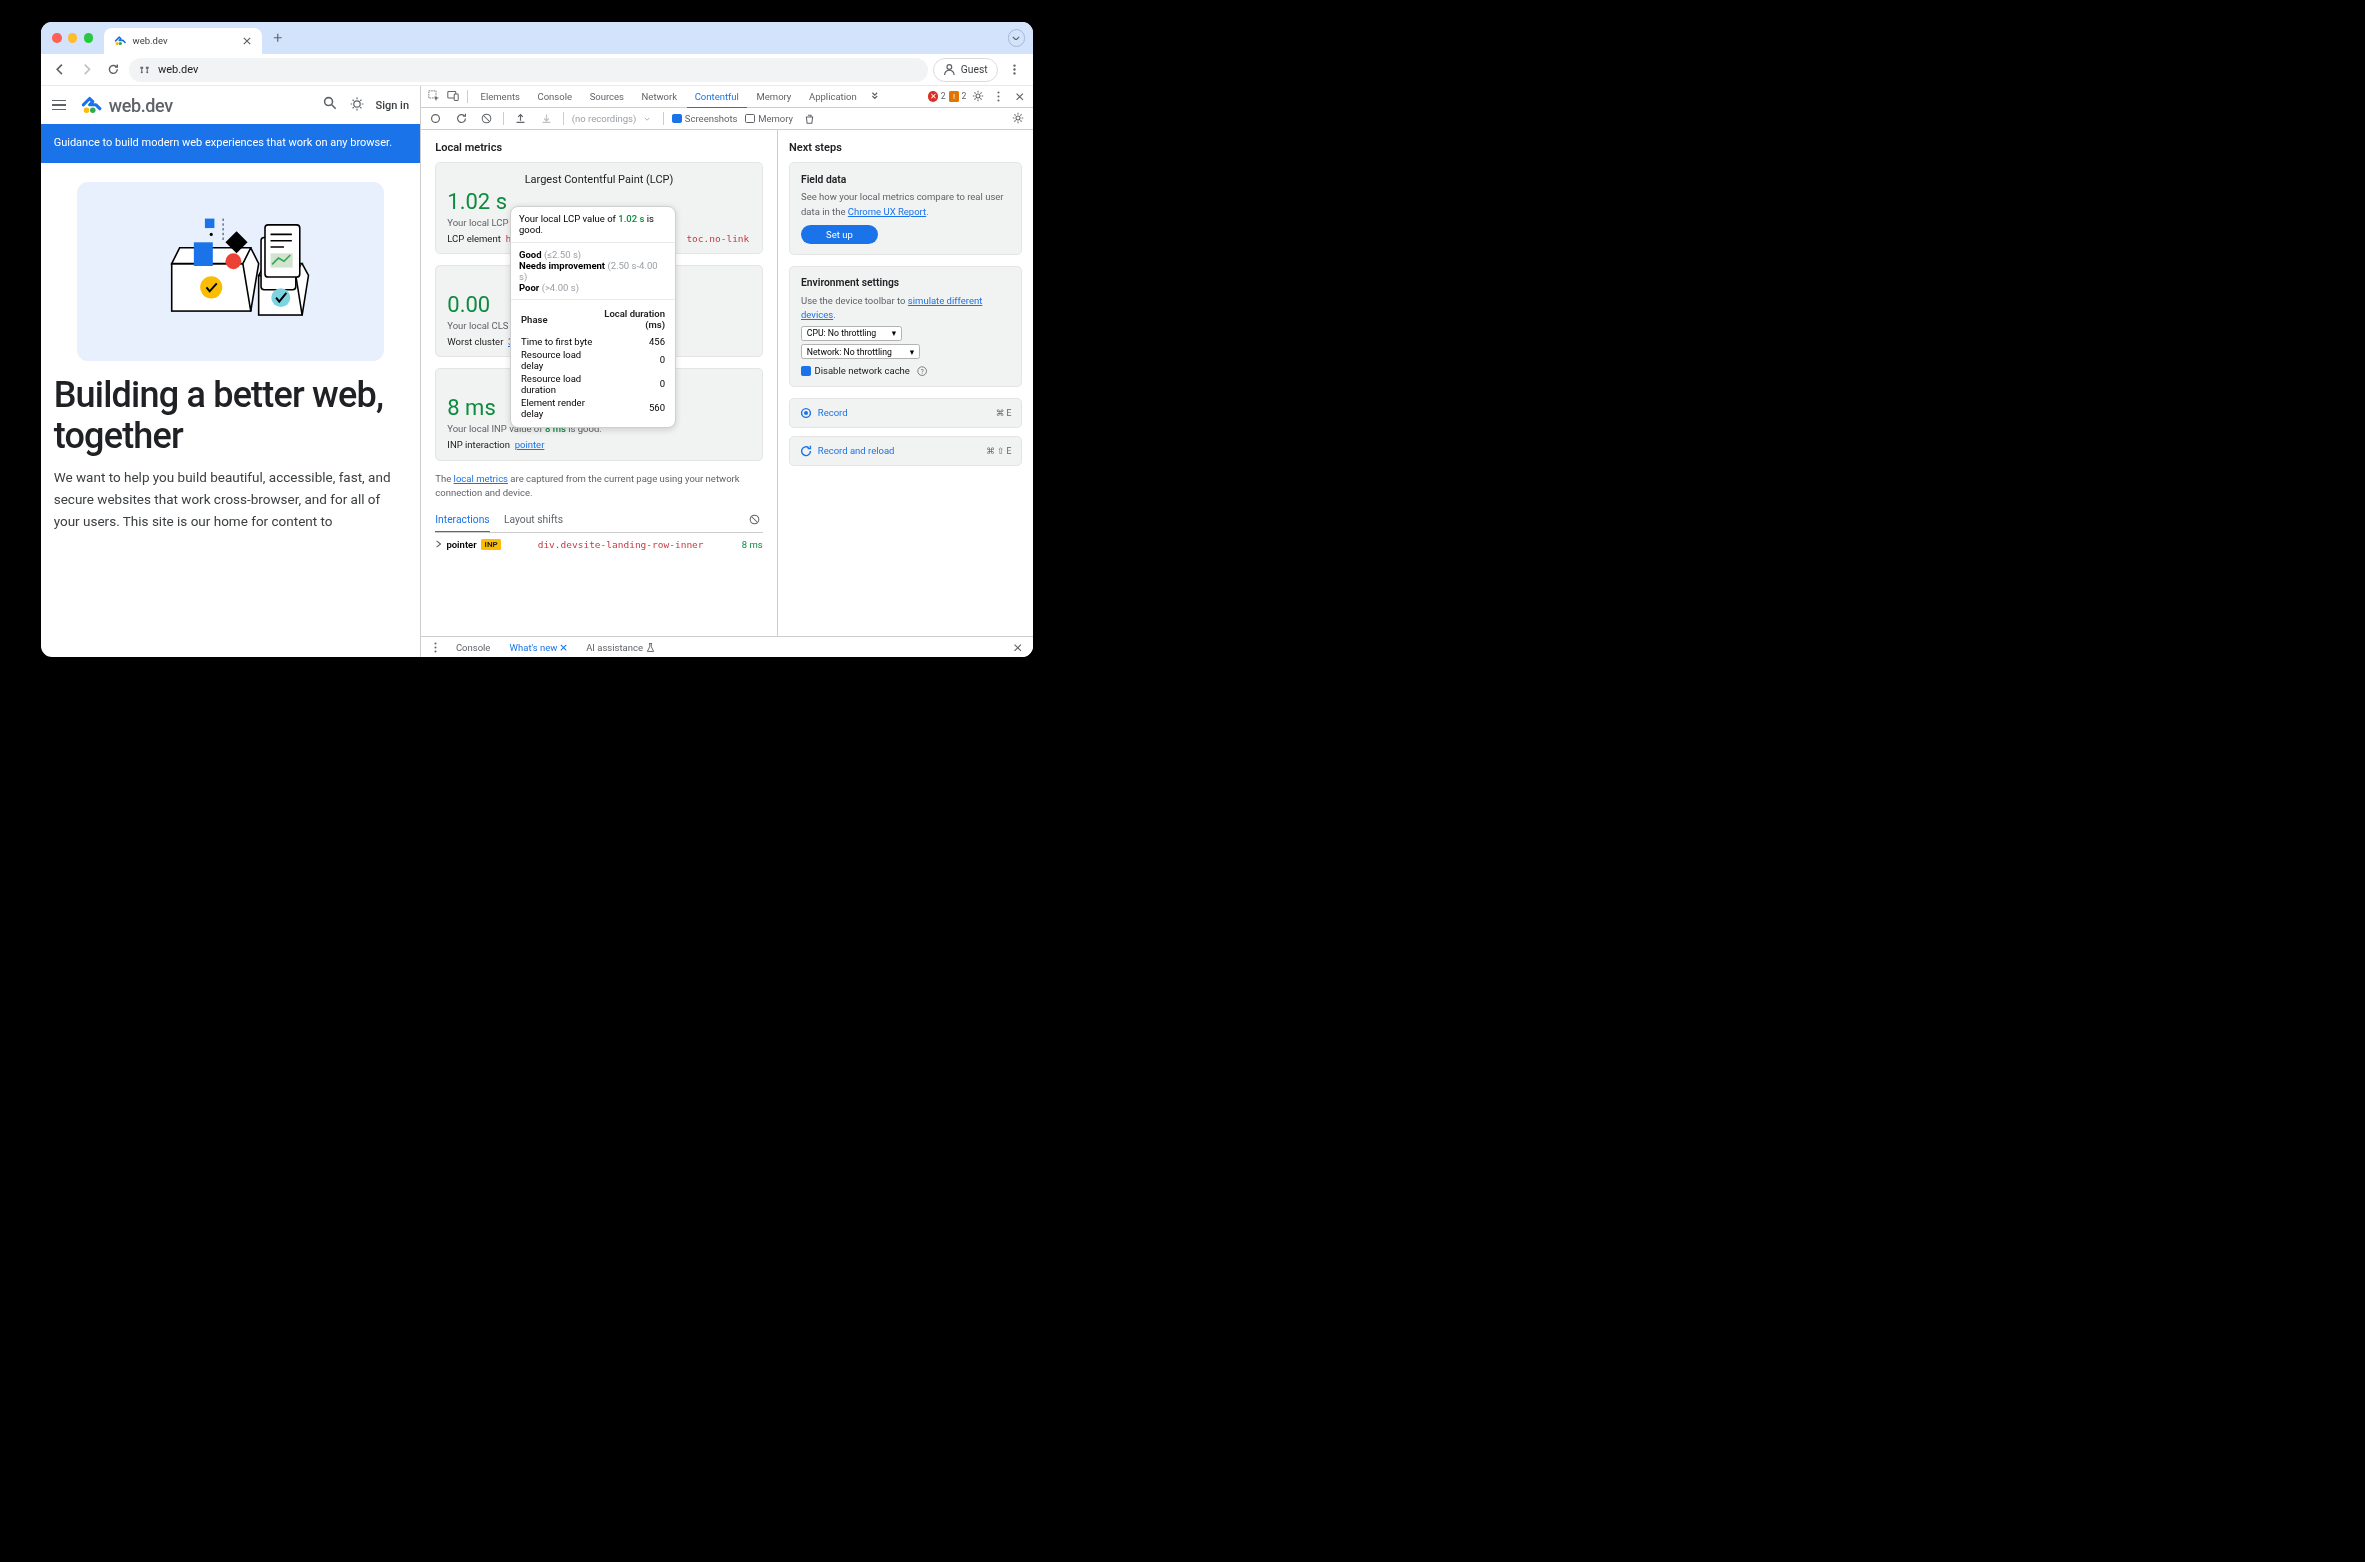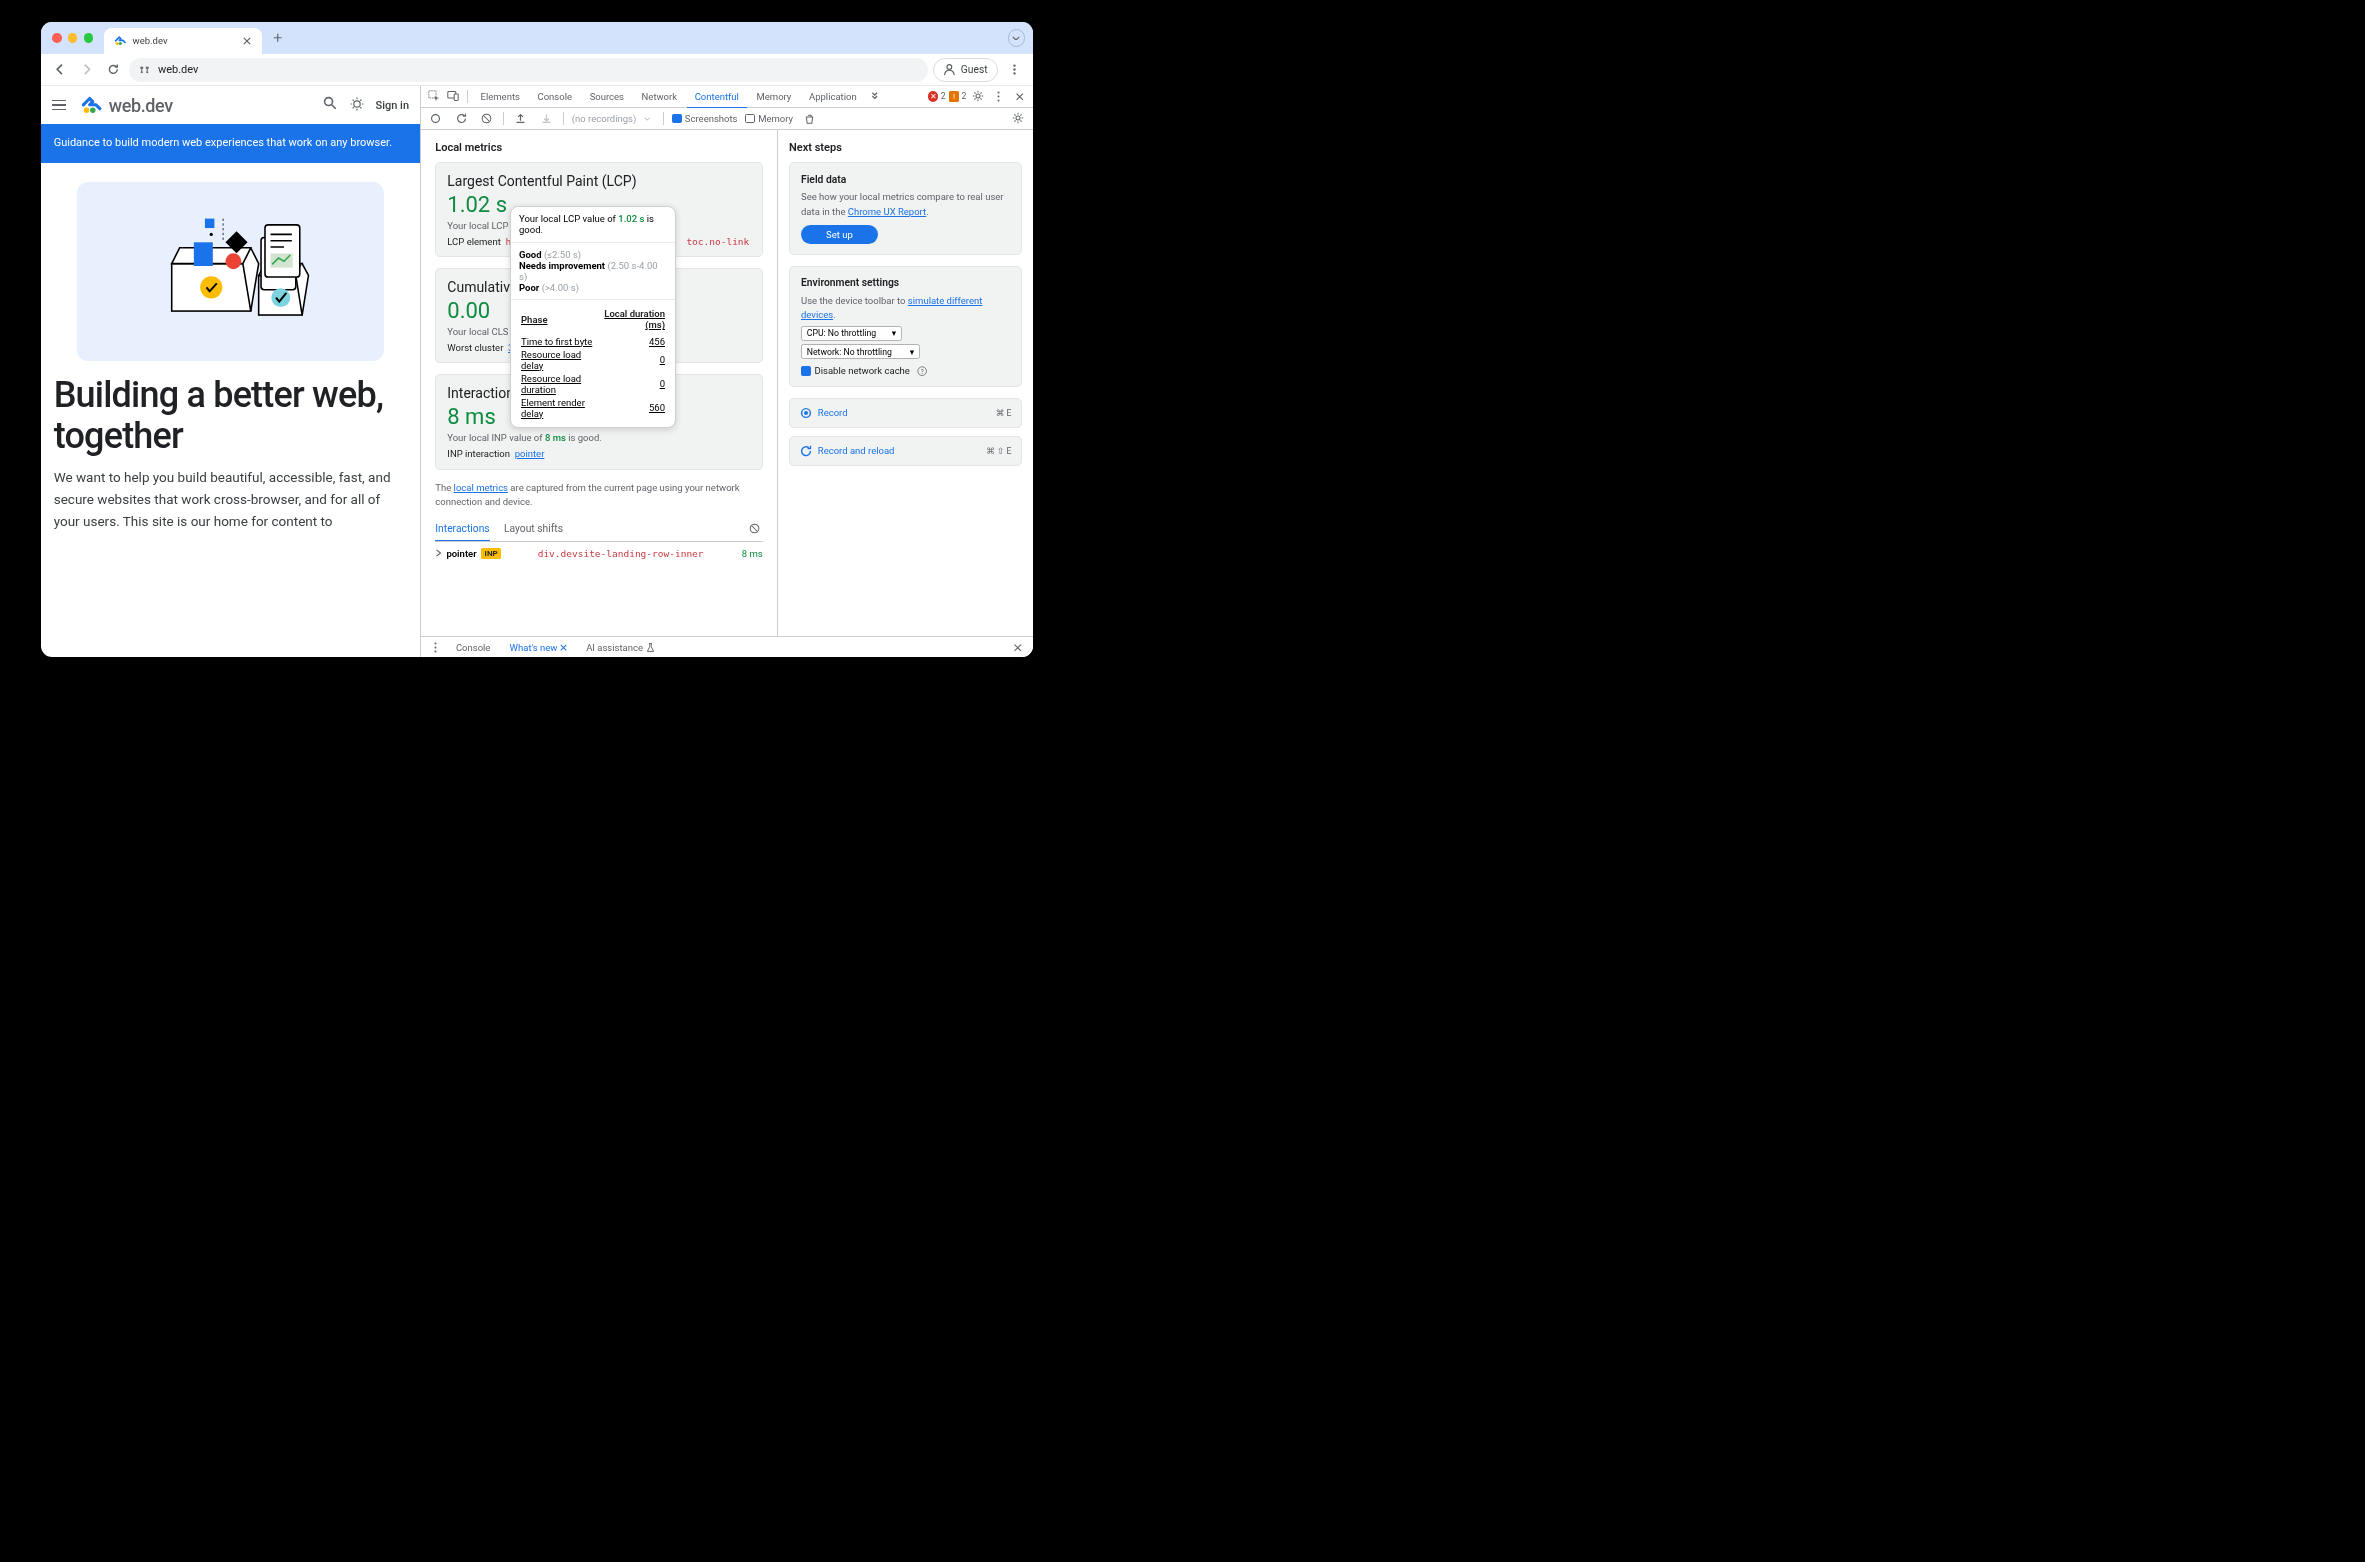--- a/index.html
+++ b/index.html
@@ -65,21 +65,21 @@
 .checkbox:checked { background:#1a73e8; border-color:#1a73e8; }
 .recordings { color:#9aa0a6; }
 
 
 .perf-body { flex:1; display:flex; overflow:hidden; }
 .perf-left { flex:1; padding: 11px 14.3px; overflow-y:auto; position:relative; }
 .perf-right { width: 256px; border-left: 0.8px solid #cdcdcd; padding: 11px 11px; overflow-y:auto; }
 .section-title { font-size: 11px; font-weight: 600; color: #202124; margin-bottom: 8px; }
 
 .metric-card { background: #f1f2f2; border: 0.8px solid #e4e4e4; border-radius: 4.8px; padding: 9.5px 11px; margin-bottom: 11px; }
-.metric-name { font-size: 14px; color: #202124; }
+.metric-name { font-size: 11px; color: #202124; text-align: center; }
 .metric-value { font-size: 22px; font-weight: 400; margin: 3.2px 0; }
 .good { color: #0d8c3f; }
 .metric-desc { font-size: 9.5px; color: #5f6368; margin-bottom: 4.8px; }
 .metric-desc .good { font-weight: 500; }
 .metric-el { font-size: 9.5px; color: #202124; }
 .el-red { color: #c73b42; font-family: ui-monospace, Menlo, monospace; }
 .link { color: #1a73e8; text-decoration: underline; cursor:pointer; }
 
 .note { font-size: 9.5px; color: #5f6368; line-height: 1.5; margin-bottom: 8px; }
 
@@ -89,21 +89,21 @@
 .mini-tabs .stop-icn { margin-left:auto; }
 
 .interaction-row { display:flex; align-items:center; padding:6.3px 0; font-size:9.5px; }
 .inp-badge { background:#fbbc04; color:#202124; font-size:8px; padding:0.8px 3.2px; border-radius:1.6px; margin:0 4.8px; font-weight:600; }
 .ir-el { color:#c73b42; font-family:ui-monospace,Menlo,monospace; margin-left:32px; }
 .ir-time { margin-left:auto; color:#0d8c3f; }
 
 
 .popover { position:absolute; top:76px; left:89px; width:166px; background:#fff; border:0.8px solid #cfcfcf; border-radius:8px; box-shadow:0 1.6px 6.3px rgba(0,0,0,0.15); font-size:9.5px; }
 .popover-sec { padding: 6.3px 8px; border-bottom: 0.8px solid #e8eaed; }
-.popover-sec:last-child { border-bottom:none;text-decoration:underline; }
+.popover-sec:last-child { border-bottom:none; }
 .popover-head th { font-weight:600; color:#202124; text-align:left; padding-bottom:3.2px; }
 .popover table { width:100%; font-size:9.5px; }
 .popover td.r { text-align:right; }
 
 
 .side-card { background:#f1f2f2; border:0.8px solid #e4e4e4; border-radius:4.8px; padding:9.5px 11px; margin-bottom:11px; }
 .side-card h4 { font-size:10.3px; font-weight:600; margin-bottom:4.8px; color:#202124; }
 .side-card p { font-size:9.5px; color:#5f6368; line-height:1.5; }
 .btn-primary { background:#1a73e8; color:#fff; border:none; border-radius:11px; padding:4px 25px; font-size:9.5px; margin-top:6.3px; cursor:pointer; }
 .select { border:0.8px solid #b2b2b2; border-radius:2.4px; background:#fff; font-size:8.7px; padding:1.6px 4.8px; margin:3.2px 0; display:flex; align-items:center; justify-content:space-between; width:101px; cursor:pointer; }

